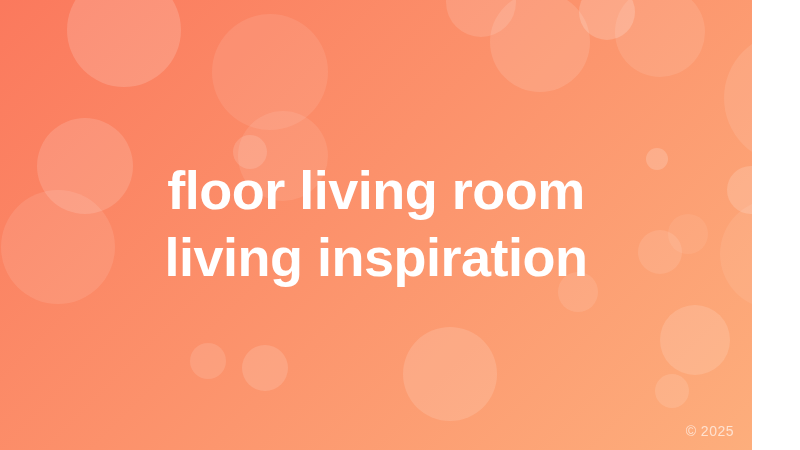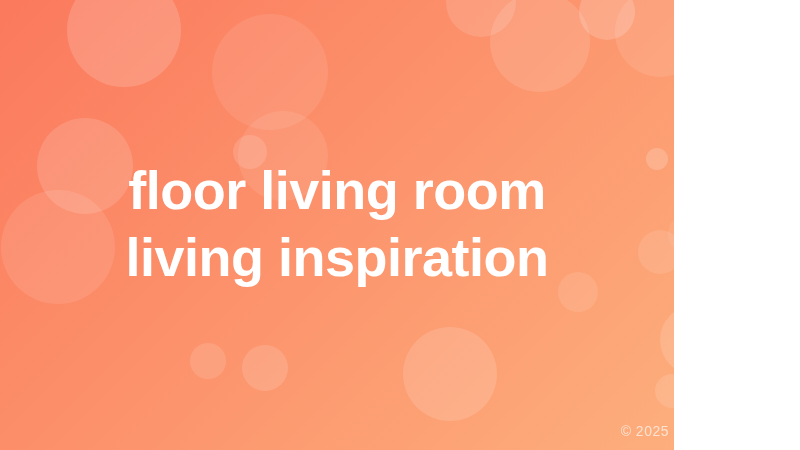--- a/index.html
+++ b/index.html
@@ -5,21 +5,21 @@
   html, body {
     margin: 0;
     padding: 0;
     width: 800px;
     height: 450px;
     overflow: hidden;
     font-family: "Liberation Sans", sans-serif;
   }
   .canvas {
     position: relative;
-    width: 674px;
+    width: 752px;
     height: 450px;
     overflow: hidden;
     
     background: linear-gradient(135deg, #fb795d, #fdae7c);
   }
   .bubble-layer {
     position: absolute;
     inset: 0;
     pointer-events: none;
   }
@@ -35,21 +35,21 @@
     transform: translateY(-50%);
     text-align: center;
     font-weight: 700;
     font-size: 54px;
     line-height: 67px;
     letter-spacing: -0.5px;
     color: #ffffff;
   }
   .copyright {
     position: absolute;
-    right: 5px;
+    right: 18px;
     bottom: 11px;
     font-size: 14px;
     font-weight: 400;
     letter-spacing: 0.5px;
   }
 </style>
 </head>
 <body>
 
 <div class="canvas" style="background: linear-gradient(135deg, rgb(251, 121, 93), rgb(253, 174, 124));">

